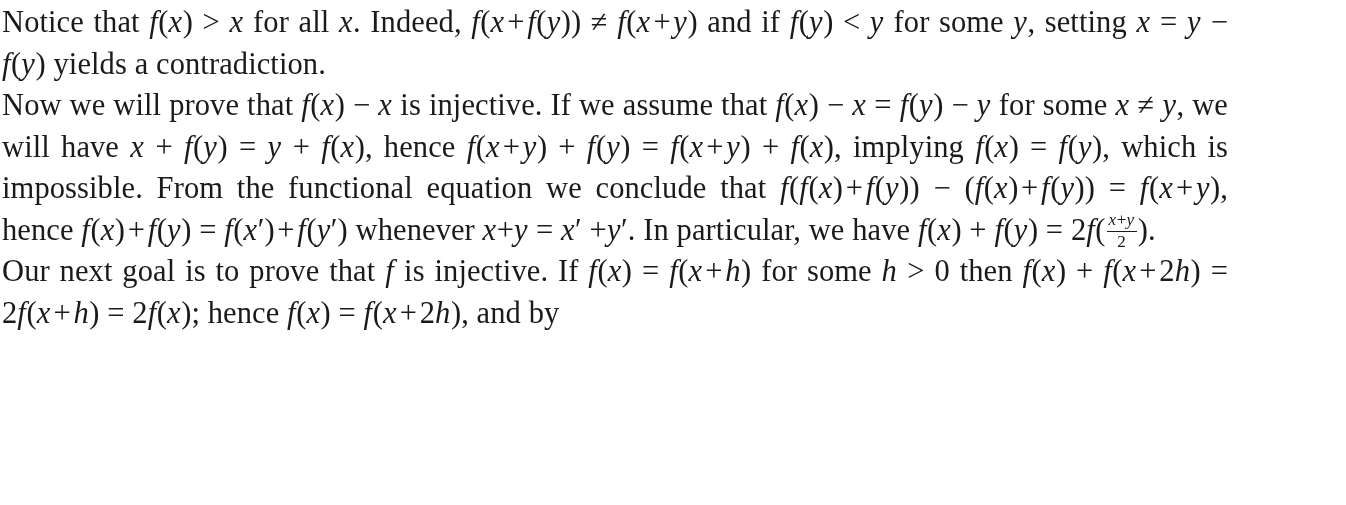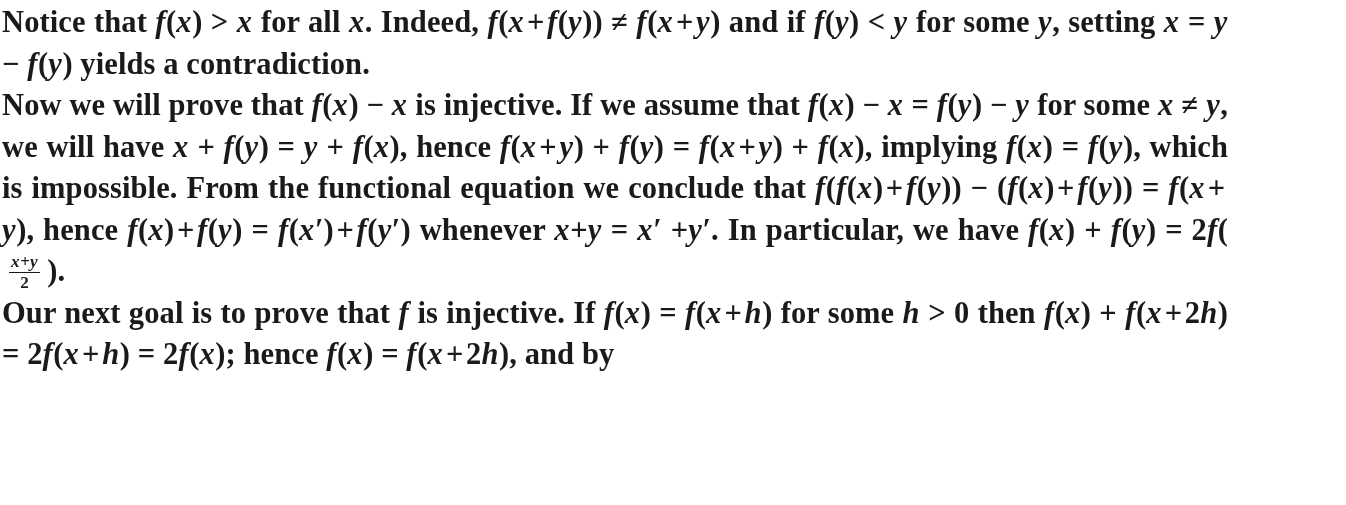--- a/index.html
+++ b/index.html
@@ -13,21 +13,20 @@
     font-family: "Liberation Serif", "DejaVu Serif", serif;
     color: #1a1a1a;
     overflow: hidden;
   }
   #page {
     width: 1232px;
     height: 505px;
     position: relative;
     padding: 0;
     box-sizing: border-box;
-    font-weight: bold;
   }
   .para {
     font-size: 30.5px;
     line-height: 41.5px;
     text-align: justify;
     text-justify: inter-word;
     margin: 0;
     padding: 0 4px 0 2px;
     letter-spacing: 0.1px;
   }
@@ -42,21 +41,21 @@
   }
   .mn {
     font-style: normal;
   }
   .frac {
     display: inline-block;
     vertical-align: -0.42em;
     text-align: center;
     font-size: 0.56em;
     line-height: 1.08;
-    margin: 0 7px;
+    margin: 0 1px;
   }
   .frac .num {
     display: block;
     border-bottom: 1px solid #1a1a1a;
     padding: 0 2px 1px 2px;
   }
   .frac .den {
     display: block;
     padding: 1px 2px 0 2px;
   }

